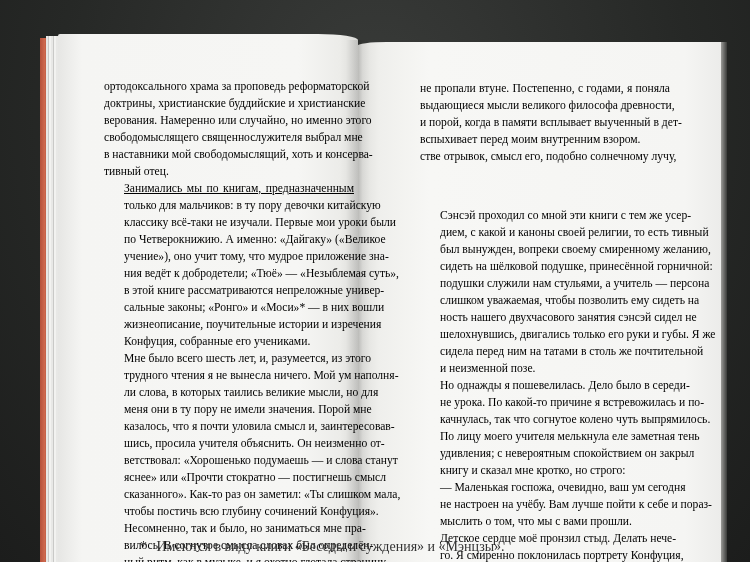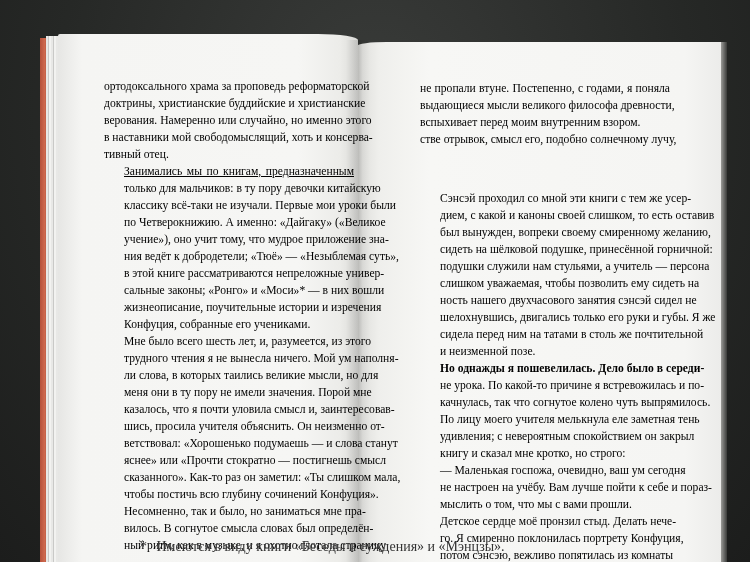--- a/index.html
+++ b/index.html
@@ -66,20 +66,21 @@
   <div class="page page-left"></div>
   <div class="page page-right"></div>
   <div class="right-shadow"></div>
   <div class="gutter"></div>
 
   <div class="text text-left" id="left-text">
       <div class="para">
         <span class="line">ортодоксального храма за проповедь реформаторской</span>
         <span class="line">доктрины, христианские буддийские и христианские</span>
         <span class="line">верования. Намеренно или случайно, но именно этого</span>
+        <span class="line">свободомыслящего священнослужителя выбрал мне</span>
         <span class="line">в наставники мой свободомыслящий, хоть и консерва-</span>
         <span class="line last">тивный отец.</span>
       </div>
       <div class="para indent">
         <span class="line" style="text-indent: 20px; text-decoration: underline;">Занимались мы по книгам, предназначенным</span>
         <span class="line">только для мальчиков: в ту пору девочки китайскую</span>
         <span class="line">классику всё-таки не изучали. Первые мои уроки были</span>
         <span class="line">по Четверокнижию. А именно: «Дайгаку» («Великое</span>
         <span class="line">учение»), оно учит тому, что мудрое приложение зна-</span>
         <span class="line">ния ведёт к добродетели; «Тюё» — «Незыблемая суть»,</span>
@@ -103,37 +104,38 @@
       <div class="para indent">
         <span class="line" style="text-indent: 20px;">Несомненно, так и было, но заниматься мне пра-</span>
         <span class="line">вилось. В согнутое смысла словах был определён-</span>
         <span class="line">ный ритм, как в музыке, и я охотно глотала страницу</span>
       </div>
     </div>
   <div class="text text-right" id="right-text">
       <div class="para">
         <span class="line">не пропали втуне. Постепенно, с годами, я поняла</span>
         <span class="line">выдающиеся мысли великого философа древности,</span>
+        <span class="line">и порой, когда в памяти всплывает выученный в дет-</span>
         <span class="line last">вспыхивает перед моим внутренним взором.</span>
         <span class="line">стве отрывок, смысл его, подобно солнечному лучу,</span>
       </div>
       <div class="para indent">
         <span class="line" style="text-indent: 20px; margin-top: 42px;">Сэнсэй проходил со мной эти книги с тем же усер-</span>
-        <span class="line">дием, с какой и каноны своей слишком, то есть оставив</span>
+        <span class="line">дием, с какой и каноны своей религии, то есть тивный</span>
         <span class="line">был вынужден, вопреки своему смиренному желанию,</span>
         <span class="line">сидеть на шёлковой подушке, принесённой горничной:</span>
         <span class="line">подушки служили нам стульями, а учитель — персона</span>
         <span class="line">слишком уважаемая, чтобы позволить ему сидеть на</span>
         <span class="line">ность нашего двухчасового занятия сэнсэй сидел не</span>
         <span class="line">шелохнувшись, двигались только его руки и губы. Я же</span>
         <span class="line">сидела перед ним на татами в столь же почтительной</span>
         <span class="line last">и неизменной позе.</span>
       </div>
       <div class="para indent">
-        <span class="line" style="text-indent: 20px; font-weight: bold;">Но однажды я пошевелилась. Дело было в середи-</span>
+        <span class="line" style="text-indent: 20px;">Но однажды я пошевелилась. Дело было в середи-</span>
         <span class="line">не урока. По какой-то причине я встревожилась и по-</span>
         <span class="line">качнулась, так что согнутое колено чуть выпрямилось.</span>
         <span class="line">По лицу моего учителя мелькнула еле заметная тень</span>
         <span class="line">удивления; с невероятным спокойствием он закрыл</span>
         <span class="line last">книгу и сказал мне кротко, но строго:</span>
       </div>
       <div class="para indent">
         <span class="line" style="text-indent: 20px;">— Маленькая госпожа, очевидно, ваш ум сегодня</span>
         <span class="line">не настроен на учёбу. Вам лучше пойти к себе и пораз-</span>
         <span class="line last">мыслить о том, что мы с вами прошли.</span>

